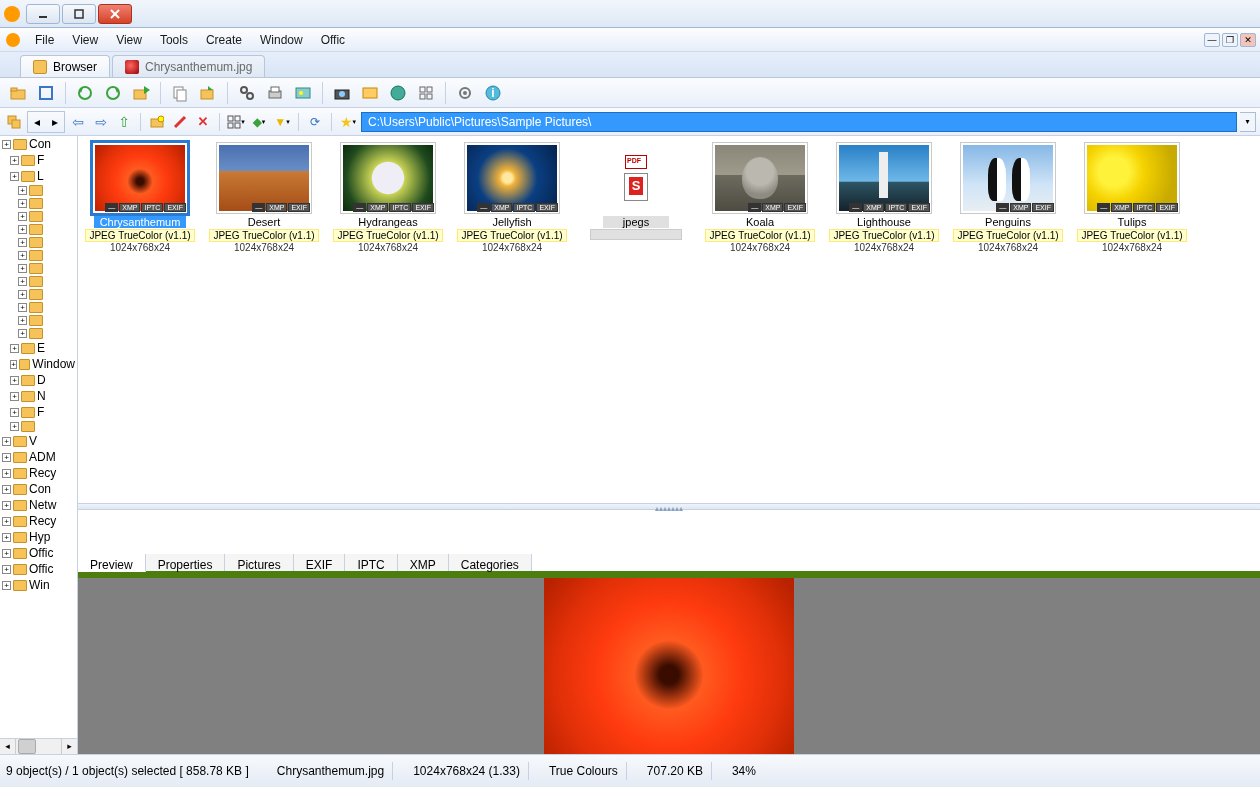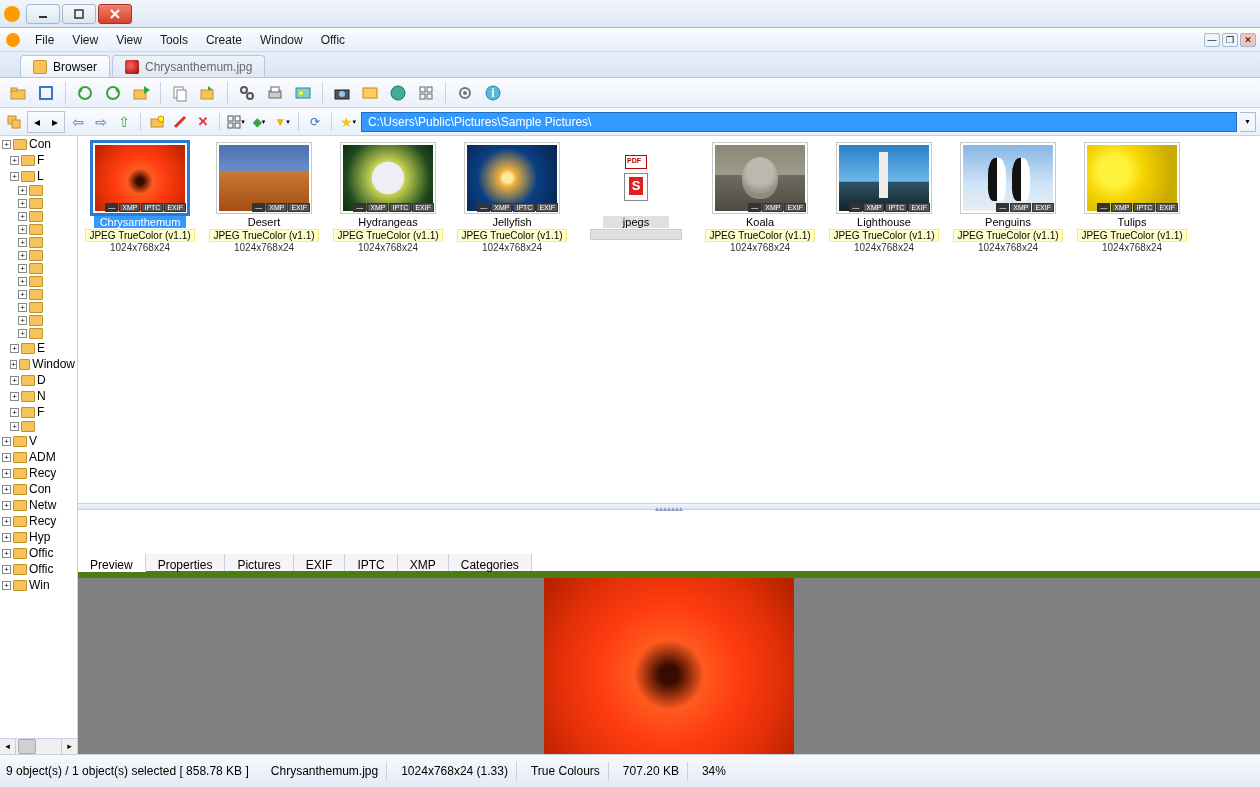--- a/index.html
+++ b/index.html
@@ -70,21 +70,21 @@
 
 .splitter { height:6px; background:linear-gradient(#eef3fa,#dfe8f3); border-bottom:1px solid #c6d2e4; text-align:center; font-size:8px; color:#8aa0c0;}
 
 .detail-tabs { height:24px; background:#fff; display:flex; border-bottom:7px solid #4d7c0f;margin-top:44px;}
 .dtab { padding:4px 12px; border-right:1px solid #c6d2e4; background:#f5f5f5; }
 .dtab.active { background:#fff; border-bottom:1px solid #fff; margin-bottom:-1px;}
 .preview { height:176px; background:#808080; display:flex; align-items:flex-start; justify-content:center; }
 .preview .pimg { width:250px; height:176px; }
 
 
-.status { height:22px; background:linear-gradient(#f7f9fc,#e4ebf5); border-top:1px solid #c6d2e4; display:flex; align-items:center; padding:16px 6px; gap:6px;}
+.status { height:22px; background:linear-gradient(#f7f9fc,#e4ebf5); border-top:1px solid #c6d2e4; display:flex; align-items:center; padding:16px 6px; gap:12px;}
 .status .cell { padding:0 8px; border-right:1px solid #c6d2e4; height:18px; line-height:18px; white-space:nowrap;}
 .status .cell:first-child{ border-right:none; padding-left:0;}
 .status .cell:last-child{ border-right:none;}
 
 
 .img-chrys { background: radial-gradient(circle at 50% 55%, #3a0c00 6%, #ff5a1f 22%, #ff3b0f 45%, #e23008 70%, #b82200 95%); }
 .img-desert { background: linear-gradient(#4a70b0 0%, #6a8fc7 40%, #c97a34 40%, #a44d17 100%); }
 .img-hydra { background: radial-gradient(circle at 50% 50%, #efeef7 28%, #c7d254 30%, #1f4a1e 75%, #0d2a0d 100%); }
 .img-jelly { background: radial-gradient(circle at 45% 50%, #ffe9a0 8%, #f0b13a 14%, #0a3f82 50%, #06224d 100%); }
 .img-koala { background: linear-gradient(#8a8678 0%, #9e9a8c 45%, #6d6a5e 46%, #4e4b42 100%); position:relative;}

